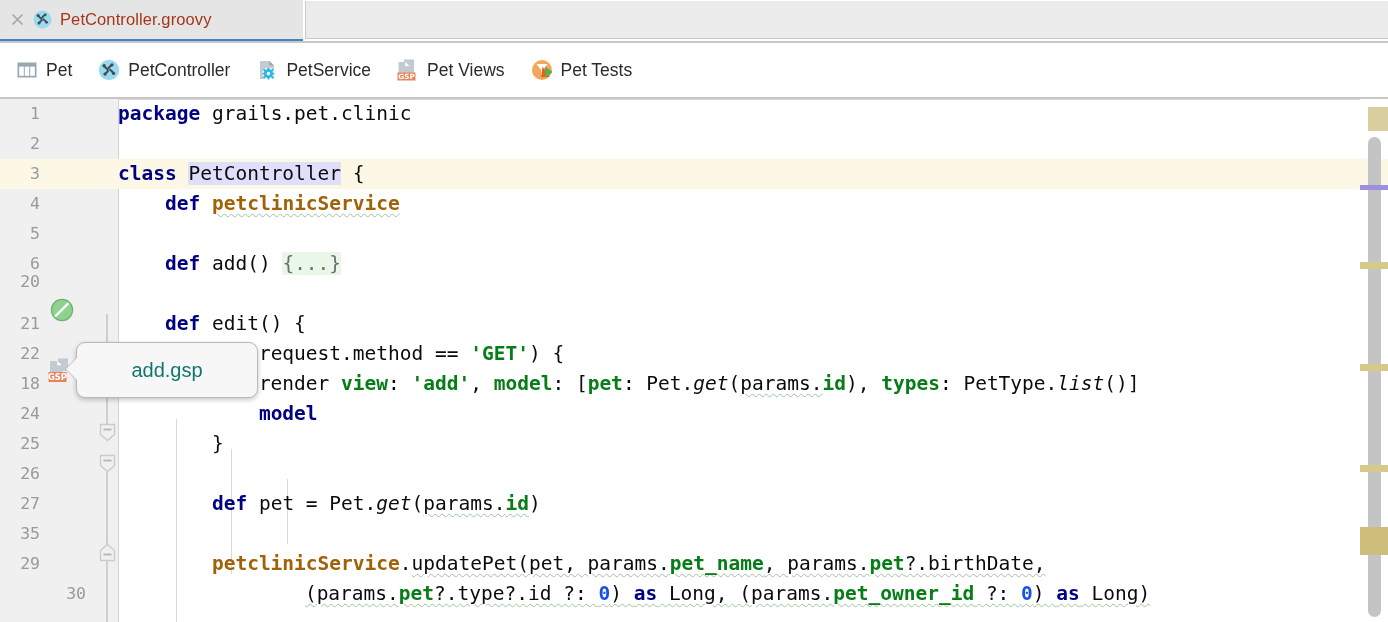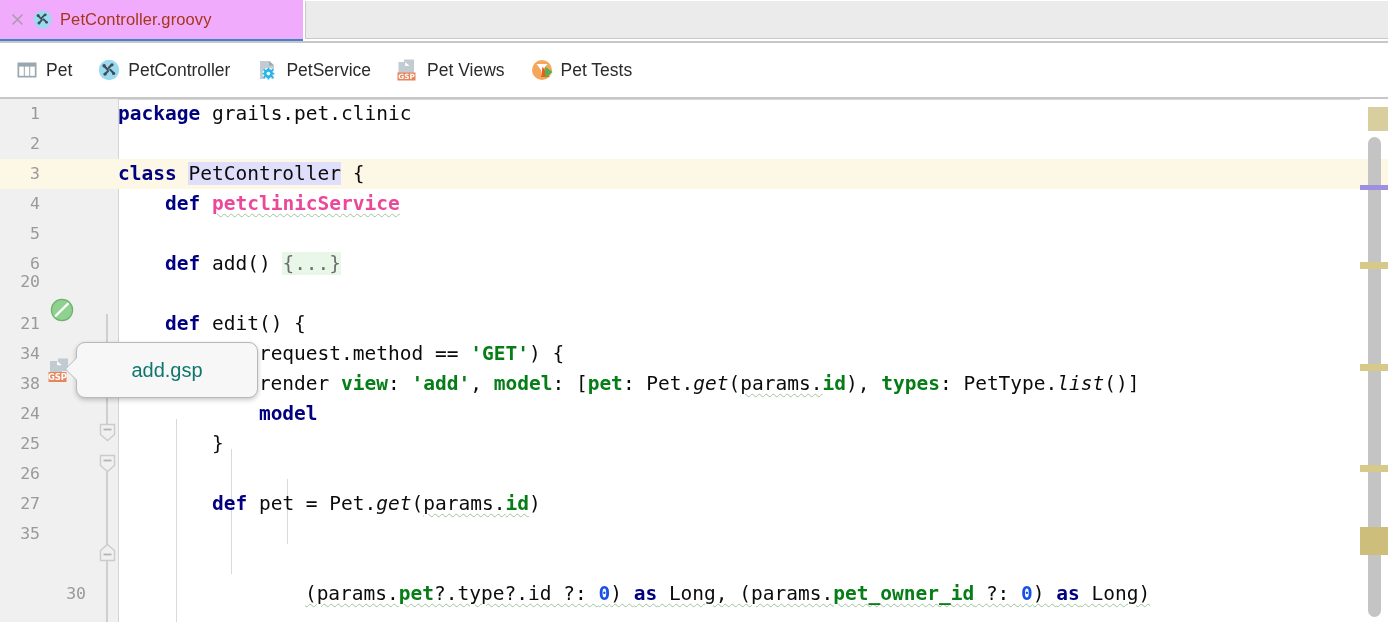--- a/index.html
+++ b/index.html
@@ -13,21 +13,21 @@
 
   
   .tabbar{
     position:absolute;left:0;top:0;width:1388px;height:41px;
     background:#ffffff;
   }
   .tab{
     position:absolute;left:0;top:0;height:41px;width:303px;
     display:flex;align-items:center;gap:8px;padding:0 12px 0 10px;
     box-sizing:border-box;
-    background:#f0abfc;
+    background:#e5e5e5;
     border-bottom:2px solid #4083c9;
   }
   .tab-close{
     width:15px;height:15px;position:relative;flex:0 0 auto;opacity:.85;
   }
   .tab-close svg{display:block;}
   .tab-icon{width:19px;height:19px;flex:0 0 auto;}
   .tab-title{
     font-size:16.5px;color:#a5361a;white-space:nowrap;
     letter-spacing:.1px;
@@ -86,21 +86,21 @@
   }
   .code{
     position:absolute;left:118px;
     font-family:"DejaVu Sans Mono","Liberation Mono",monospace;
     font-size:19.5px;color:#0b0b0b;white-space:pre;
   }
   .kw{color:#000080;font-weight:bold;}
   .str{color:#067d17;font-weight:bold;}
   .num{color:#1750eb;font-weight:bold;}
   .fld{color:#660e7a;font-weight:bold;}
-  .svc{color:#ec4899;font-weight:bold;}
+  .svc{color:#a16207;font-weight:bold;}
   .ita{font-style:italic;margin-top:8px;}
   .lbl{color:#067d17;font-weight:bold;}
   .sel{background:#dfdffb;}
   .fold{background:#e9f7e9;color:#6d6d6d;}
   .wavy{
     border-bottom:2px dotted #a8c8a8;
     text-decoration:underline;
     text-decoration-style:wavy;
     text-decoration-color:#9ec49e;
     text-decoration-thickness:1px;
@@ -358,26 +358,26 @@
         <span class="lnum">20</span>
         <span class="code"></span>
       </div>
 
       <div class="row" style="top:210px;">
         <span class="lnum">21</span>
         <span class="code">    <span class="kw">def</span> edit() {</span>
       </div>
 
       <div class="row" style="top:240px;">
-        <span class="lnum">34</span>
+        <span class="lnum">22</span>
         <span class="code">        <span class="kw">if</span> (request.method == <span class="str">'GET'</span>) {</span>
       </div>
 
       <div class="row" style="top:270px;">
-        <span class="lnum">38</span>
+        <span class="lnum">18</span>
         <span class="code">            render <span class="lbl">view</span>: <span class="str">'add'</span>, <span class="lbl">model</span>: [<span class="lbl">pet</span>: Pet.<span class="ita">get</span>(<span class="wavy">params.</span><span class="fld" style="color:#067d17">id</span>), <span class="lbl">types</span>: PetType.<span class="ita">list</span>()]</span>
       </div>
 
       <div class="row" style="top:300px;">
         <span class="lnum">24</span>
         <span class="code">            <span class="kw">model</span></span>
       </div>
 
       <div class="row" style="top:330px;">
         <span class="lnum">25</span>
@@ -392,20 +392,24 @@
       <div class="row" style="top:390px;">
         <span class="lnum">27</span>
         <span class="code">        <span class="kw">def</span> pet = Pet.<span class="ita">get</span>(<span class="wavy">params.<span class="lbl">id</span></span>)</span>
       </div>
 
       <div class="row" style="top:420px;">
         <span class="lnum">35</span>
         <span class="code"></span>
       </div>
 
+      <div class="row" style="top:450px;">
+        <span class="lnum">29</span>
+        <span class="code">        <span class="svc">petclinicService</span>.<span class="wavy">updatePet(pet, params.<span class="lbl">pet_name</span>, params.<span class="lbl">pet</span>?.birthDate,</span></span>
+      </div>
 
       <div class="row" style="top:480px;margin-left:46px;">
         <span class="lnum">30</span>
         <span class="code">            <span class="wavy">(params.<span class="lbl">pet</span>?.type?.id ?: <span class="num">0</span>) <span class="kw">as</span> Long, (params.<span class="lbl">pet_owner_id</span> ?: <span class="num">0</span>) <span class="kw">as</span> Long)</span></span>
       </div>
 
     </div>
 
     <div class="tooltip">
       <span class="tooltip-arrow"></span>

